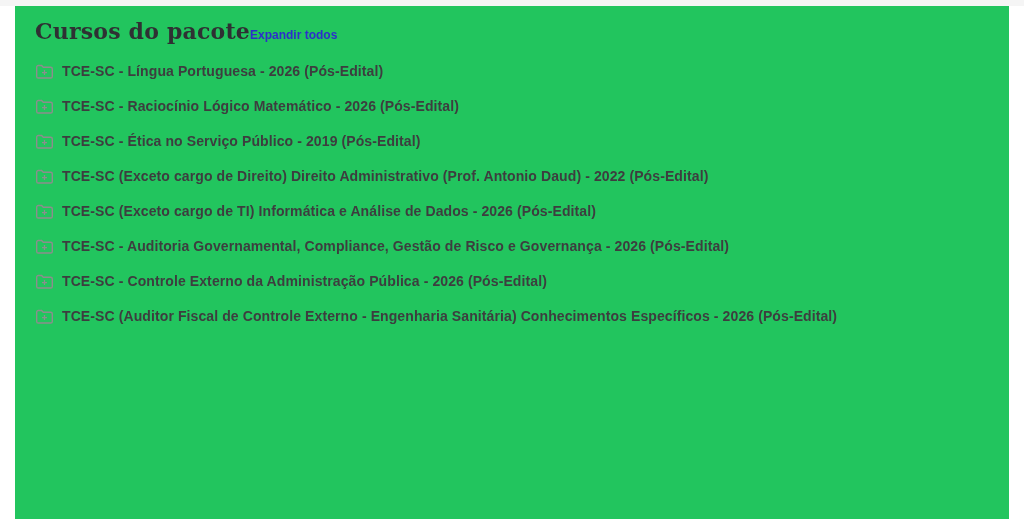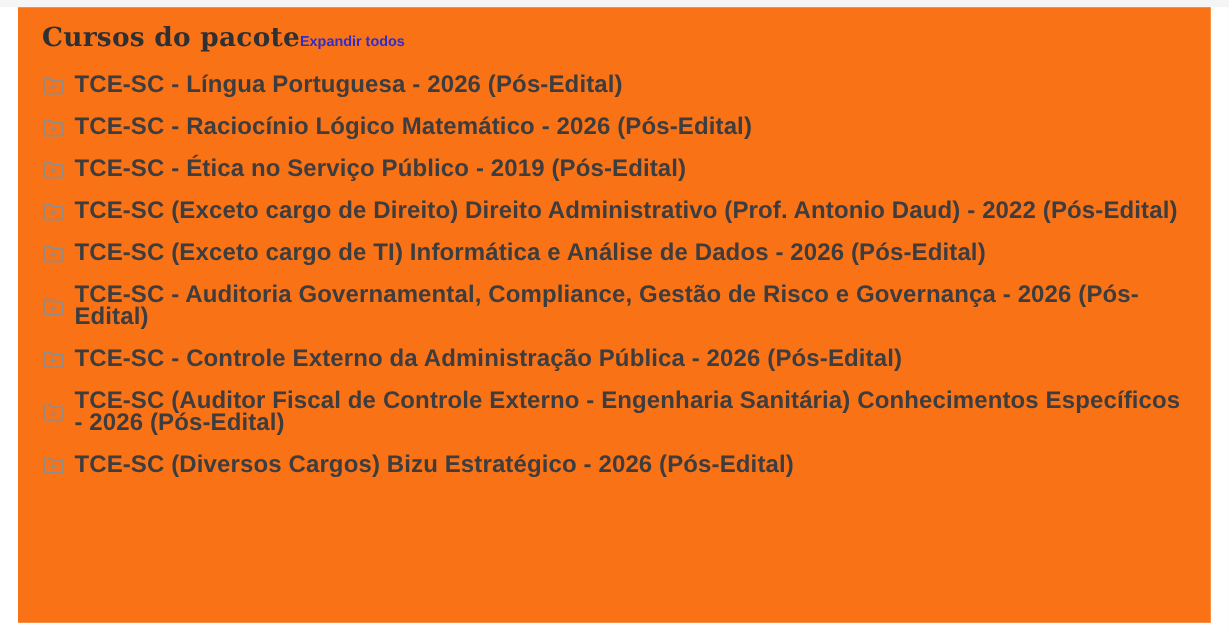--- a/index.html
+++ b/index.html
@@ -12,21 +12,21 @@
   }
   .top-strip {
     width: 100%;
     height: 6px;
     background: #f5f5f5;
   }
   .panel {
     margin-left: 15px;
     width: 994px;
     height: 513px;
-    background: #f97316;
+    background: #22c55e;
     padding: 12px 18px 20px 20px;
   }
   .panel-header {
     display: flex;
     align-items: baseline;
     margin-bottom: 18px;
   }
   .page-title {
     font-family: "DejaVu Serif", "Liberation Serif", serif;
     font-size: 22px;
@@ -53,21 +53,21 @@
   .course-icon {
     flex: 0 0 auto;
     width: 19px;
     height: 17px;
     margin-right: 8px;
     display: inline-flex;
     align-items: center;
     justify-content: center;
   }
   .course-title {
-    font-size: 20px;
+    font-size: 14px;
     font-weight: bold;
     color: #3d3d3f;
     line-height: 18px;
     letter-spacing: 0.1px;
   }
 </style>
 </head>
 <body>
 
 <div class="top-strip"></div>
@@ -156,24 +156,15 @@
     <li class="course-item">
       <span class="course-icon">
         <svg width="19" height="17" viewBox="0 0 19 17" fill="none" xmlns="http://www.w3.org/2000/svg">
           <path d="M1.7 4.1 C1.7 3.2 2.4 2.5 3.3 2.5 H6.6 L8.3 4.3 H15.7 C16.6 4.3 17.3 5.0 17.3 5.9 V13.4 C17.3 14.3 16.6 15.0 15.7 15.0 H3.3 C2.4 15.0 1.7 14.3 1.7 13.4 Z" stroke="#8d8d8d" stroke-width="1.4"></path>
           <path d="M9.5 7.1 V12.1 M7.0 9.6 H12.0" stroke="#8d8d8d" stroke-width="1.3"></path>
         </svg>
       </span>
       <span class="course-title">TCE-SC (Auditor Fiscal de Controle Externo - Engenharia Sanitária) Conhecimentos Específicos - 2026 (Pós-Edital)</span>
     </li>
 
-    <li class="course-item">
-      <span class="course-icon">
-        <svg width="19" height="17" viewBox="0 0 19 17" fill="none" xmlns="http://www.w3.org/2000/svg">
-          <path d="M1.7 4.1 C1.7 3.2 2.4 2.5 3.3 2.5 H6.6 L8.3 4.3 H15.7 C16.6 4.3 17.3 5.0 17.3 5.9 V13.4 C17.3 14.3 16.6 15.0 15.7 15.0 H3.3 C2.4 15.0 1.7 14.3 1.7 13.4 Z" stroke="#8d8d8d" stroke-width="1.4"></path>
-          <path d="M9.5 7.1 V12.1 M7.0 9.6 H12.0" stroke="#8d8d8d" stroke-width="1.3"></path>
-        </svg>
-      </span>
-      <span class="course-title">TCE-SC (Diversos Cargos) Bizu Estratégico - 2026 (Pós-Edital)</span>
-    </li>
   </ul>
 
 </div>
 
 </body></html>

